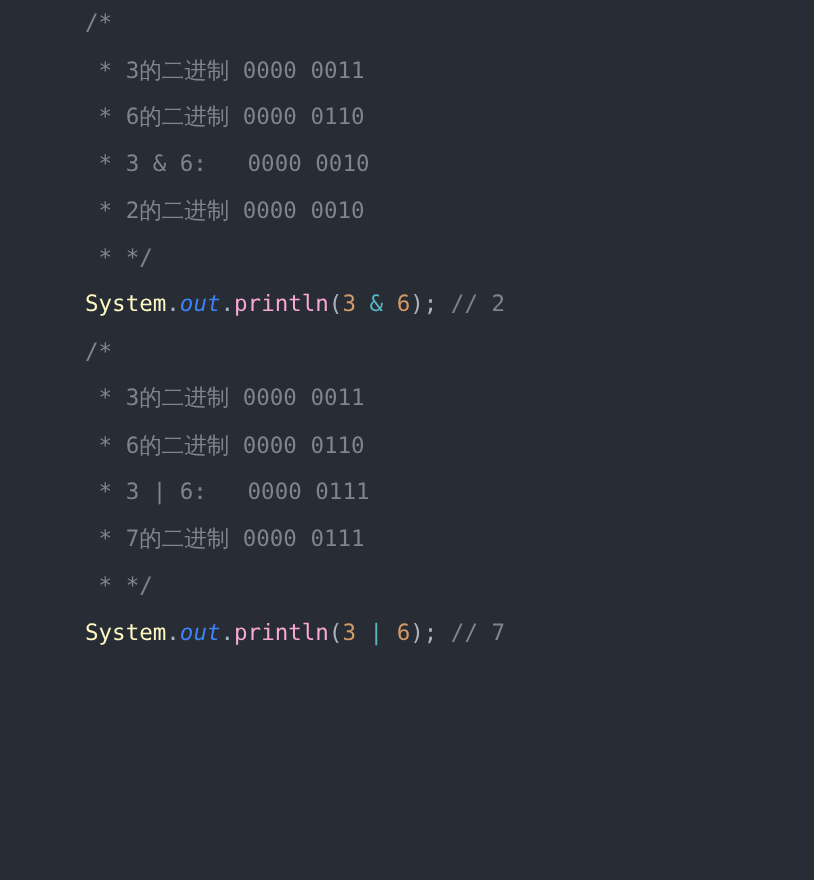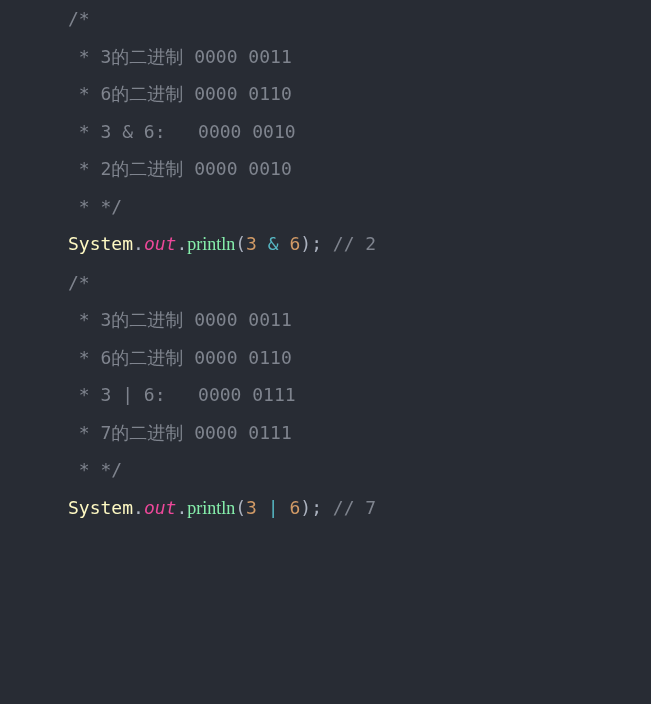--- a/index.html
+++ b/index.html
@@ -15,21 +15,21 @@
     overflow: hidden;
   }
   pre {
     font-family: inherit;
     white-space: pre;
   }
   .line { padding-left: 68px; }
   .comment { color: #7f848e; }
   .class  { color: #fef9c3; }
   .punct  { color: #abb2bf; }
-  .field  { color: #ec4899; font-style: italic; }
-  .method { color: #86efac; font-family: Liberation Serif, serif; }
+  .field  { color: #3b82f6; font-style: italic; }
+  .method { color: #f9a8d4; }
   .num    { color: #d19a66; }
   .op     { color: #56b6c2; }
 </style>
 </head>
 <body>
 
 <pre><div class="line"><span class="comment">/*</span></div><div class="line"><span class="comment"> * 3的二进制 0000 0011</span></div><div class="line"><span class="comment"> * 6的二进制 0000 0110</span></div><div class="line"><span class="comment"> * 3 &amp; 6:   0000 0010</span></div><div class="line"><span class="comment"> * 2的二进制 0000 0010</span></div><div class="line"><span class="comment"> * */</span></div><div class="line"><span></span></div><div class="line"><span class="class">System</span><span class="punct">.</span><span class="field">out</span><span class="punct">.</span><span class="method">println</span><span class="punct">(</span><span class="num">3</span><span> </span><span class="op">&amp;</span><span> </span><span class="num">6</span><span class="punct">)</span><span class="punct">;</span><span> </span><span class="comment">// 2</span></div><div class="line"><span></span></div><div class="line"><span class="comment">/*</span></div><div class="line"><span class="comment"> * 3的二进制 0000 0011</span></div><div class="line"><span class="comment"> * 6的二进制 0000 0110</span></div><div class="line"><span class="comment"> * 3 | 6:   0000 0111</span></div><div class="line"><span class="comment"> * 7的二进制 0000 0111</span></div><div class="line"><span class="comment"> * */</span></div><div class="line"><span></span></div><div class="line"><span class="class">System</span><span class="punct">.</span><span class="field">out</span><span class="punct">.</span><span class="method">println</span><span class="punct">(</span><span class="num">3</span><span> </span><span class="op">|</span><span> </span><span class="num">6</span><span class="punct">)</span><span class="punct">;</span><span> </span><span class="comment">// 7</span></div></pre>
 
 </body></html>

